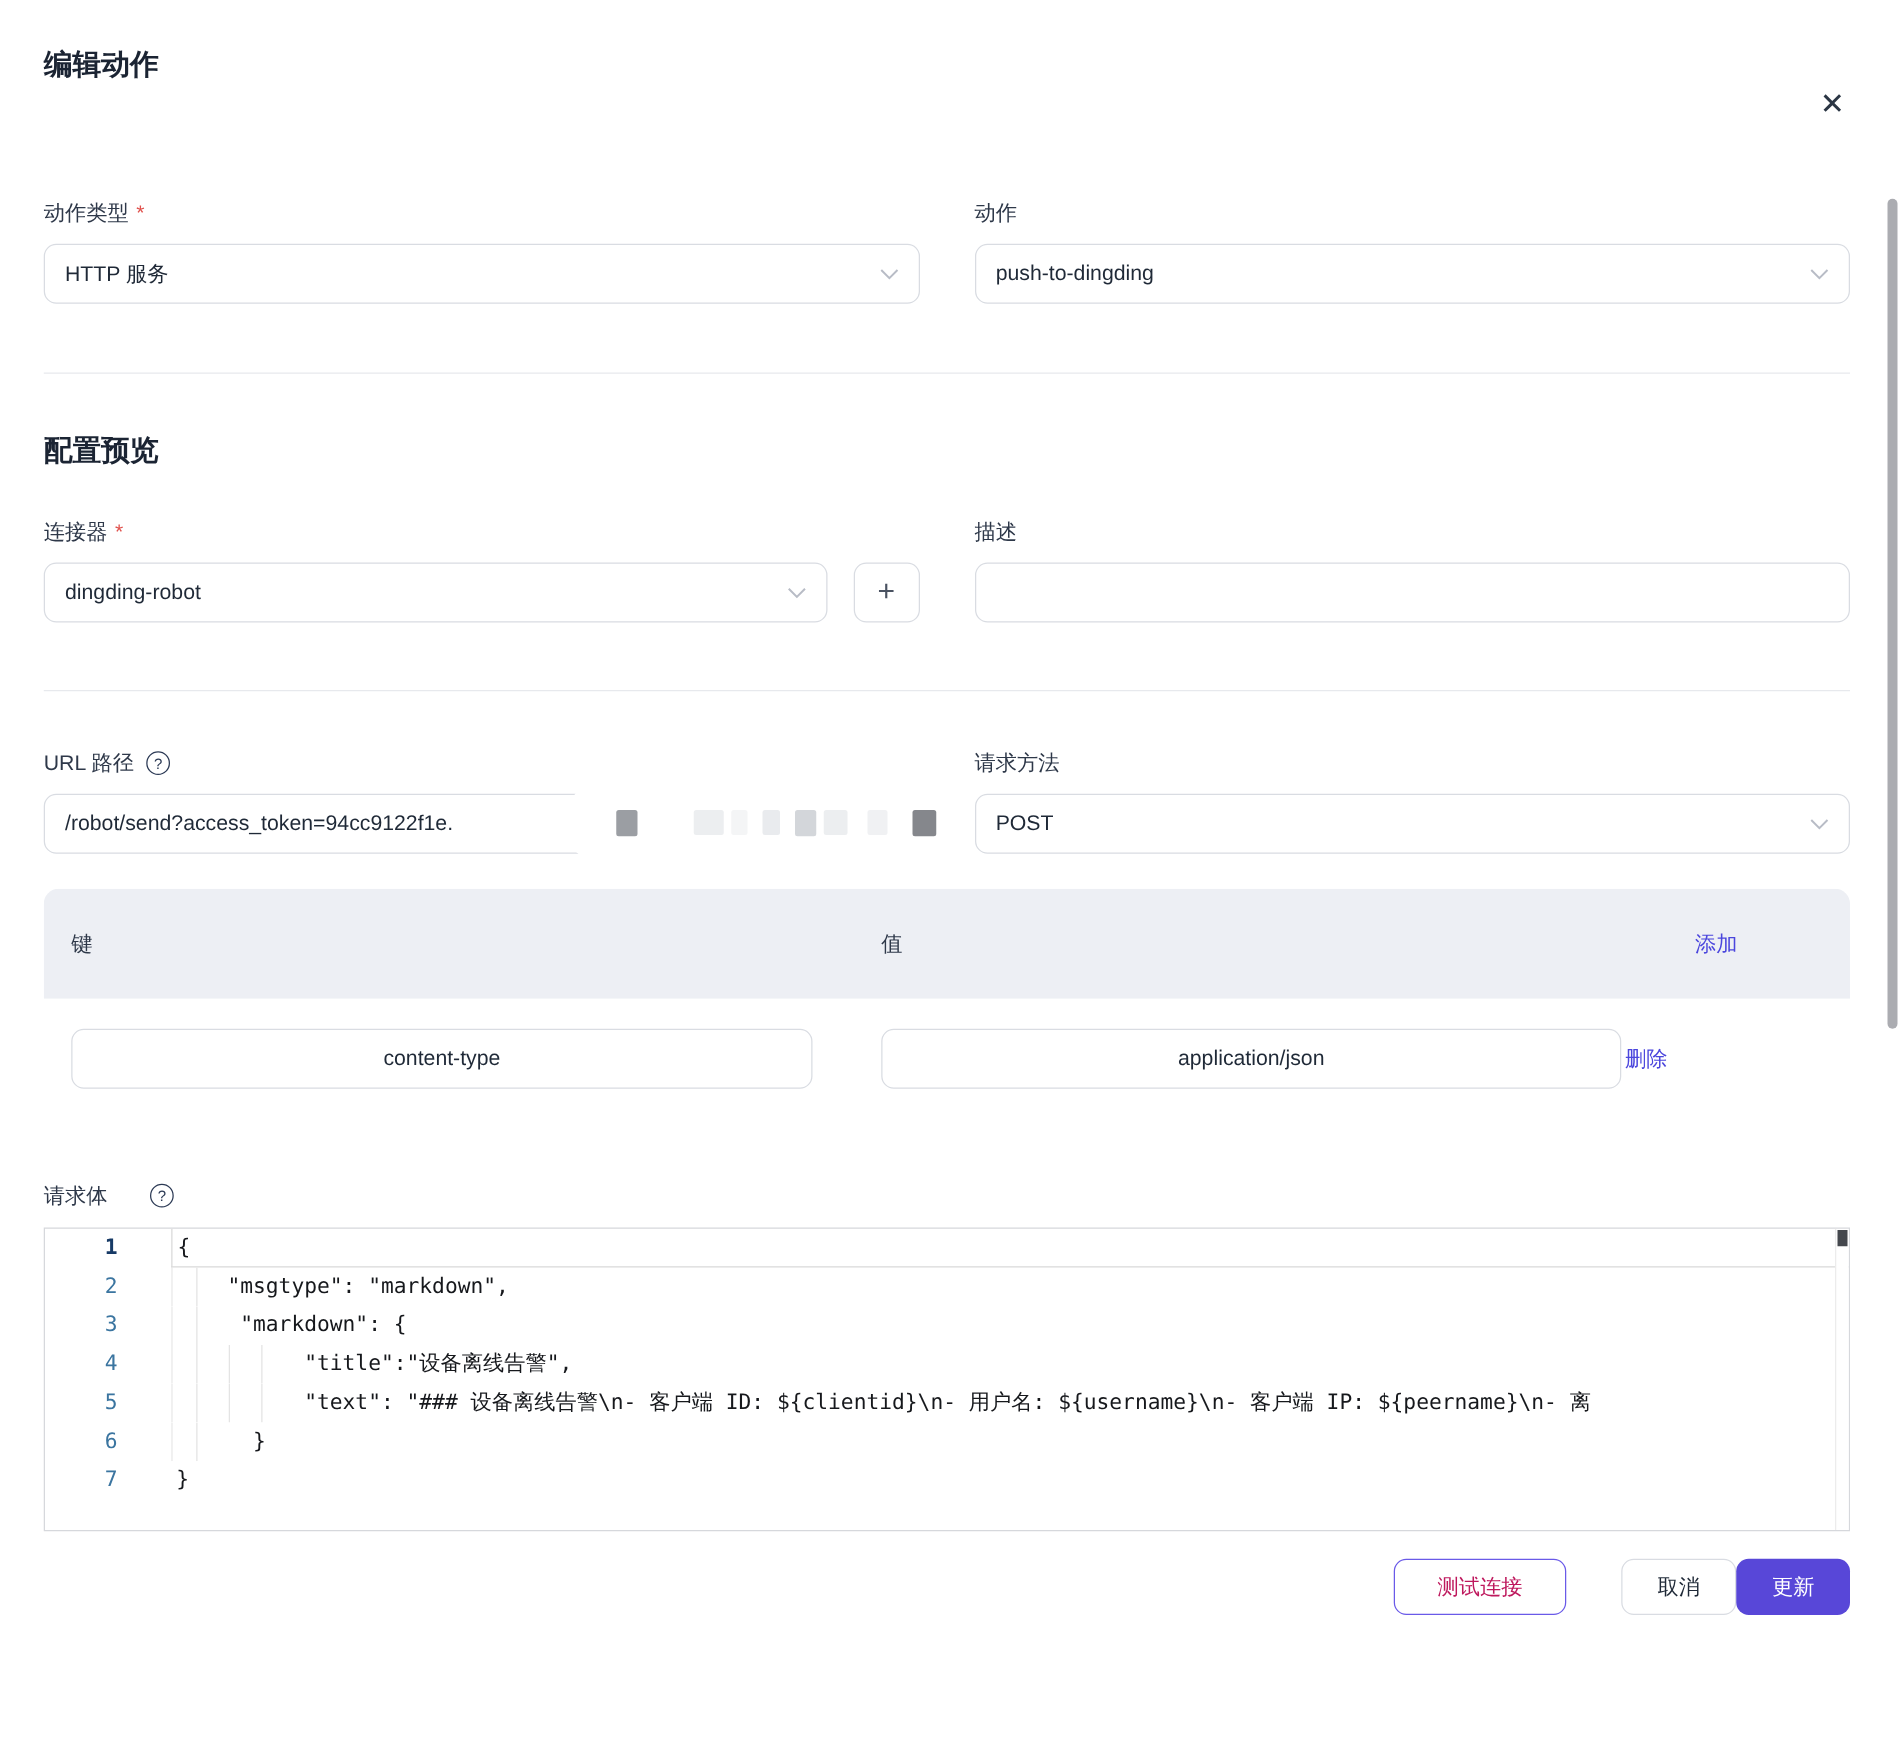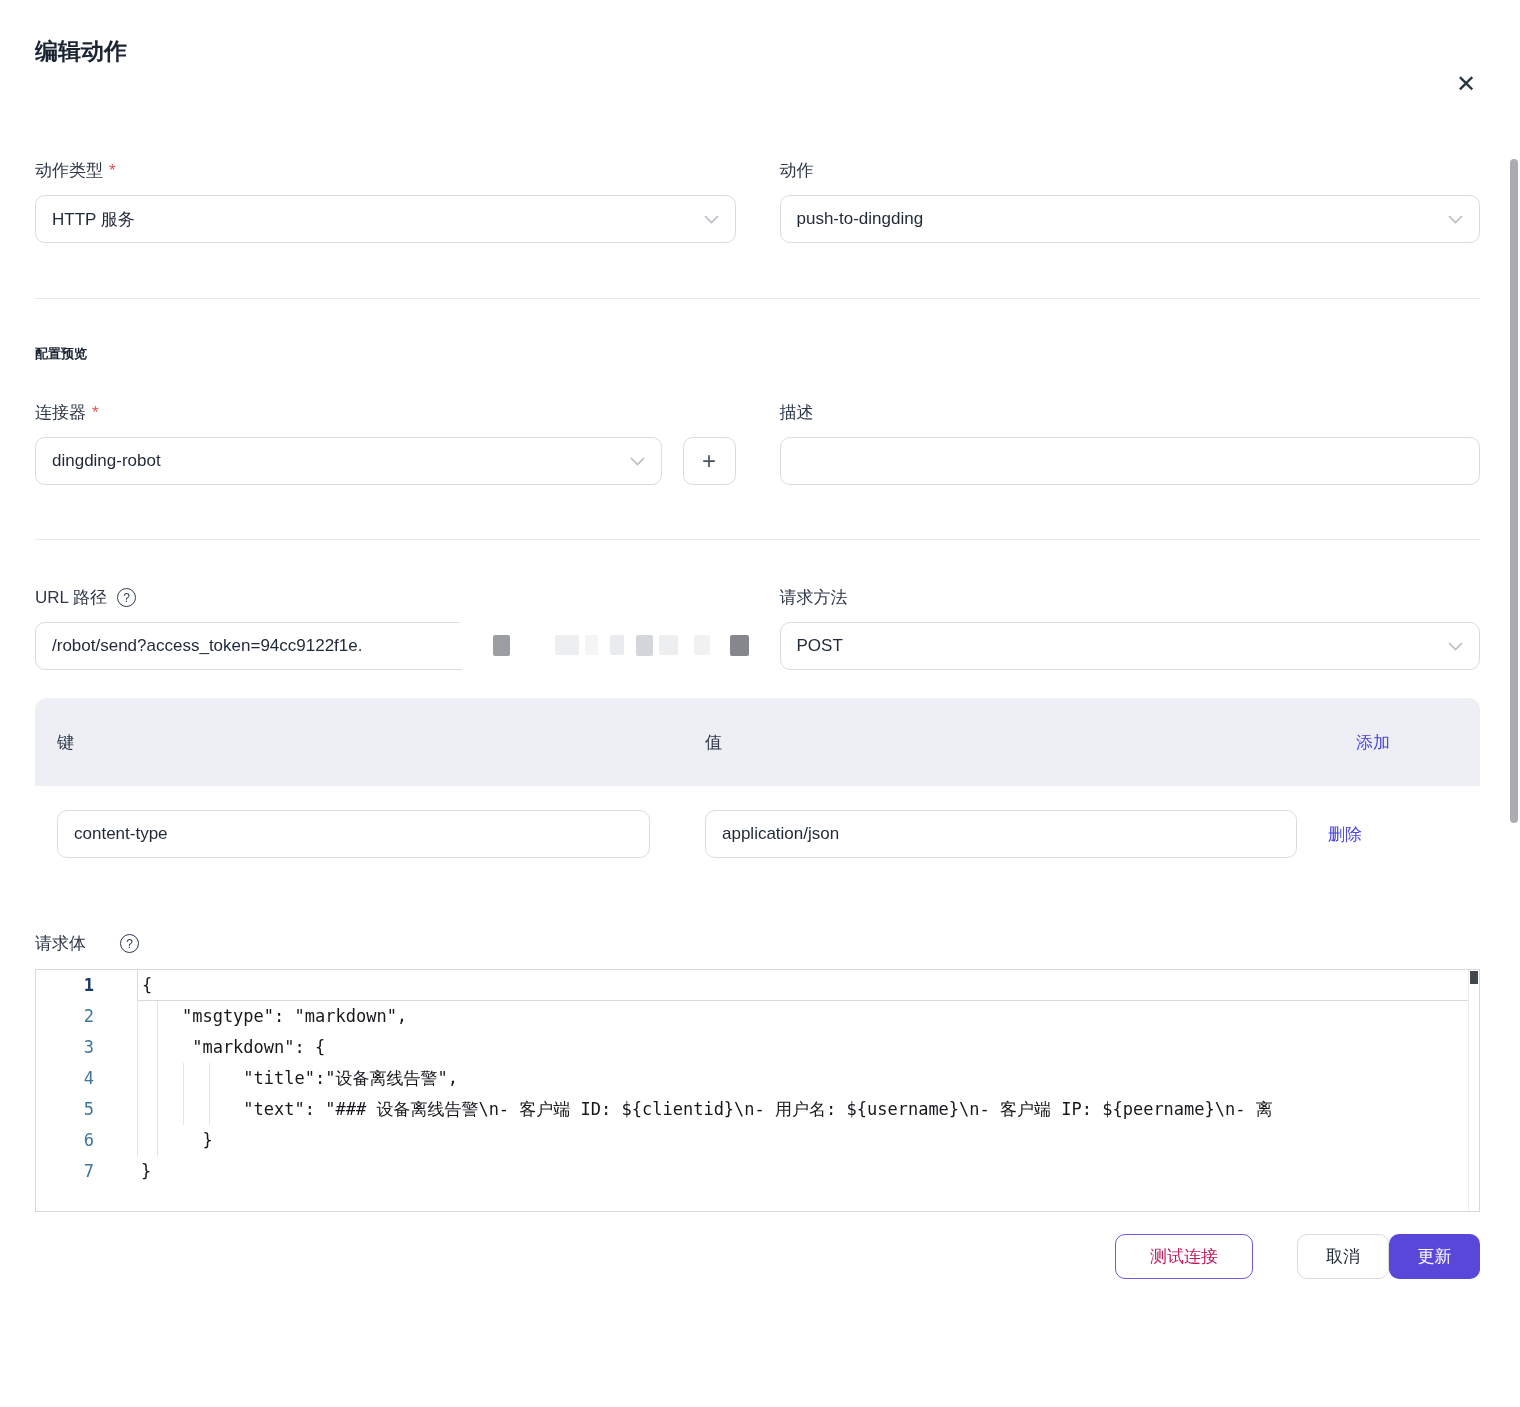--- a/index.html
+++ b/index.html
@@ -27,21 +27,21 @@
   .select { justify-content:space-between; cursor:pointer; }
   .chev { flex:0 0 auto; margin-left:10px; }
   input.text { width:100%; height:48px; border:1px solid #d9dce2; border-radius:10px;
     padding:0 16px; font-size:17px; color:#1f2937; outline:none;
     font-family:"Liberation Sans","DejaVu Sans",sans-serif; }
 
   .divider { height:1px; background:#e7e9ed; }
   .div1 { margin-top:55px; }
   .div2 { margin-top:54px; }
 
-  .section-title { margin-top:46px; font-size:13px; font-weight:700; color:#1b2433; }
+  .section-title { margin-top:46px; font-size:23px; font-weight:700; color:#1b2433; }
 
   .connector-line { display:flex; gap:21px; }
   .connector-line .select { flex:1; }
   .plus-btn { width:53px; height:48px; border:1px solid #d9dce2; border-radius:10px; background:#fff;
     display:flex; align-items:center; justify-content:center; font-size:24px; color:#4a5261;
     cursor:pointer; font-weight:300; }
 
   .url-wrap { position:relative; }
   .redact { position:absolute; left:418px; top:-8px; width:296px; height:62px; background:#fff;
     border-radius:26px; display:flex; align-items:center; }
@@ -56,23 +56,23 @@
   .redact .r8 { width:21px; height:21px; background:#85878c; margin-left:20px; }
 
   .hdr-label { margin-top:60px; }
   .hdr-card { margin-top:28px; border-radius:12px; overflow:hidden; background:#fff; }
   .hdr-head, .hdr-row { display:grid; grid-template-columns:648px 1fr 180px; align-items:center; }
   .hdr-head { background:#edeff4; height:88px; padding-left:22px; }
   .hdr-head .th { font-size:17px; color:#2e3849; }
   .hdr-head .th-act { text-align:right; padding-right:90px; }
   .link { color:#4b46dd; font-size:17px; cursor:pointer; }
   .hdr-row { background:#fff; height:96px; padding-left:22px; }
-  .hdr-row input.text { width:593px; height:48px; }
+  .hdr-row input.text { width:593px; height:48px;text-align:center; }
   .hdr-row .td-val input.text { width:592px; }
-  .hdr-row .td-act { text-align:center; padding-right:90px; }
+  .hdr-row .td-act { text-align:left; padding-right:90px; }
 
   .body-label { margin-top:50px;gap:24px; }
   .editor { position:relative; margin-top:14px; height:243px; border:1px solid #d6d8dc;
     background:#fff; overflow:hidden; font-family:"DejaVu Sans Mono","Liberation Mono",monospace;
     font-size:17px; }
   .cl { display:flex; height:31px; line-height:31px; }
   .ln { width:58px; text-align:right; color:#3b75a0; flex:0 0 auto; }
   .ln.lnact { color:#173a66; font-weight:700; }
   .code { position:relative; flex:1; margin-left:43px; padding-left:4px; white-space:pre;
     color:#16181c; overflow:hidden; }

